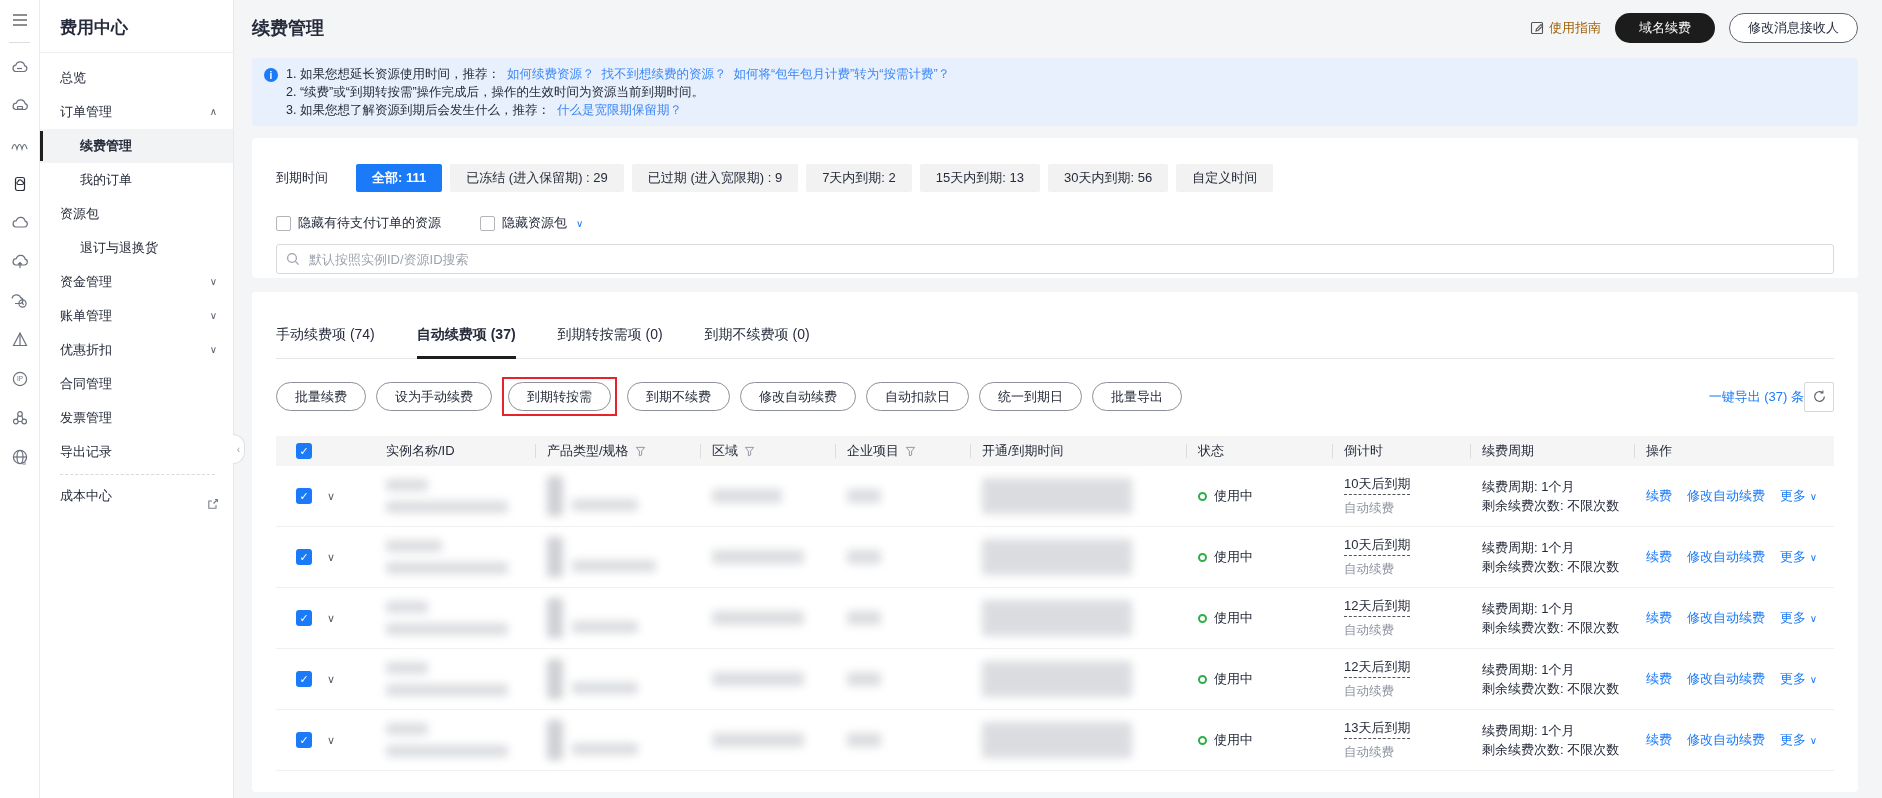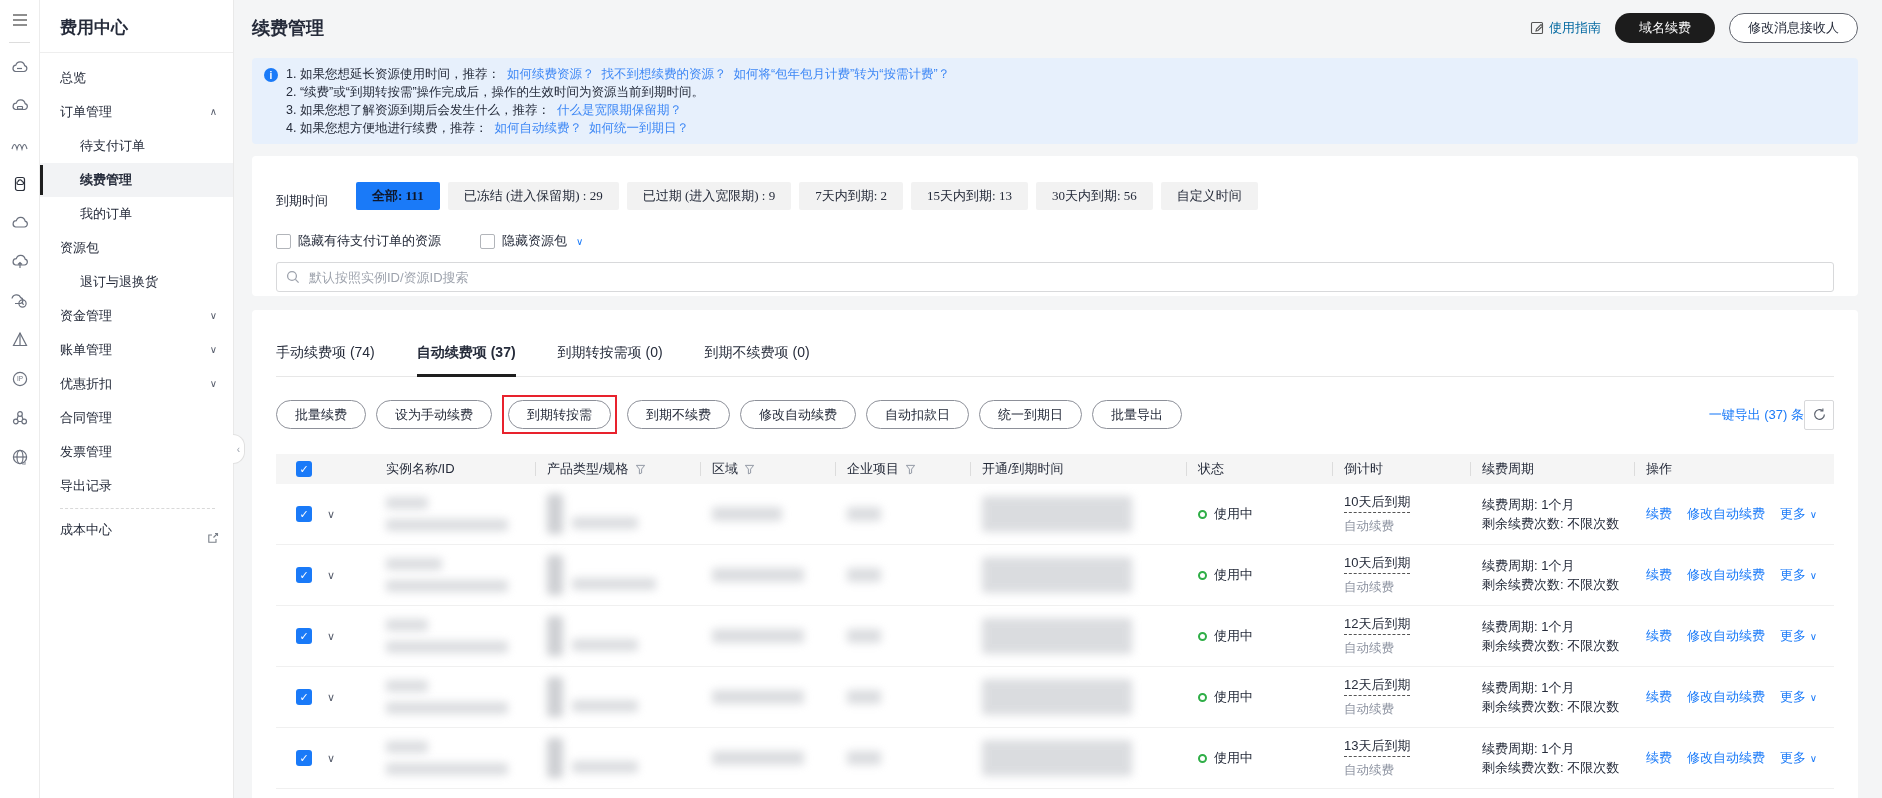--- a/index.html
+++ b/index.html
@@ -25,41 +25,41 @@
   .sb-chev { position:absolute; right:16px; font-size:10px; color:#575d6c; }
   .sb-dash { border-top:1px dashed #d9d9d9; margin:5px 18px 4px 20px; }
   .sb-ext { position:absolute; right:14px; top:10px; }
   .collapse { position:absolute; right:-12px; top:434px; width:12px; height:30px; background:#fff; border:1px solid #e0e0e0; border-left:none; border-radius:0 12px 12px 0; display:flex; align-items:center; justify-content:center; color:#9aa0ab; font-size:10px; cursor:pointer; z-index:6; }
 
   
   .main { position:absolute; left:234px; top:0; right:0; height:798px; }
   .page-head { display:flex; align-items:center; justify-content:space-between; padding:12px 24px 0 18px; height:44px; }
   .page-title { font-size:18px; font-weight:bold; }
   .head-actions { display:flex; align-items:center; gap:14px; }
-  .guide { display:flex; align-items:center; gap:5px; color:#0369a1; cursor:pointer; }
+  .guide { display:flex; align-items:center; gap:5px; color:#a16207; cursor:pointer; }
   .btn-dark { height:30px; padding:0 24px; border-radius:15px; background:#1c1c1c; color:#fff; border:none; font-size:13px; cursor:pointer; font-family:inherit; }
   .btn-outl { height:30px; padding:0 18px; border-radius:15px; background:#fff; color:#252b3a; border:1px solid #60646d; font-size:13px; cursor:pointer; font-family:inherit; }
 
   
   .notice { margin:14px 24px 0 18px; background:#e7f0fc; border-radius:4px; padding:7px 16px 7px 12px; display:flex; gap:8px; }
   .n-icon { width:14px; height:14px; min-width:14px; border-radius:50%; background:#1a7af8; color:#fff; font-size:10px; font-weight:bold; display:flex; align-items:center; justify-content:center; margin-top:3px; }
   .n-lines { font-size:12.5px; line-height:18px; }
   .nlink { color:#3d87f5; margin-left:7px; cursor:pointer; }
 
   
   .card { background:#fff; border-radius:4px; margin:0 24px 0 18px; }
   .card1 { margin-top:12px; padding:26px 24px 0; height:140px; }
   .card2 { margin-top:14px; padding:34px 24px 0; height:500px; }
 
   
-  .f-row { display:flex; align-items:flex-end;font-family:Liberation Serif, serif; }
+  .f-row { display:flex; align-items:center; }
   .f-label { width:80px; font-size:13px; }
   .f-btns { display:flex; gap:8px; }
   .fbtn { height:28px; padding:0 16px; border:none; border-radius:2px; background:#f2f2f2; color:#252b3a; font-size:13px; cursor:pointer; font-family:inherit; }
-  .fbtn.active { background:#1a7af8; color:#0f172a; font-weight:bold; }
+  .fbtn.active { background:#1a7af8; color:#ffffff; font-weight:bold; }
   .cb-row { display:flex; align-items:center; margin-top:22px; gap:39px; }
   .cb-group { display:flex; align-items:center; gap:7px; cursor:pointer; }
   .cb-empty { width:15px; height:15px; border:1px solid #b2b5ba; border-radius:2px; background:#fff; }
   .blue-chev { color:#1a7af8; font-size:10px; margin-left:2px; }
   .search-wrap { margin-top:12px; position:relative; }
   .search-wrap svg { position:absolute; left:10px; top:8px; }
   .search-input { width:100%; height:30px; border:1px solid #d8d9db; border-radius:3px; padding:0 10px 0 32px; font-size:13px; color:#ec4899; font-family:inherit; background:#fff; outline:none; }
   .search-input::placeholder { color:#9ea3ad; }
 
   
@@ -196,21 +196,20 @@
         <text x="14" y="17.5" font-size="5.5" text-anchor="middle" fill="currentColor" stroke="none" font-family="Liberation Sans,sans-serif">w</text>
       </svg>
   </div>
 </nav>
 
 <aside class="sidebar">
   <div class="sb-title">费用中心</div>
   <div class="sb-hr"></div>
   <div class="sb-item"><span>总览</span></div>
   <div class="sb-item"><span>订单管理</span><span class="sb-chev">∧</span></div>
-  <div class="sb-item sub"><span>待支付订单</span></div>
   <div class="sb-item sub selected"><span>续费管理</span></div>
   <div class="sb-item sub"><span>我的订单</span></div>
   <div class="sb-item"><span>资源包</span></div>
   <div class="sb-item sub"><span>退订与退换货</span></div>
   <div class="sb-item"><span>资金管理</span><span class="sb-chev">∨</span></div>
   <div class="sb-item"><span>账单管理</span><span class="sb-chev">∨</span></div>
   <div class="sb-item"><span>优惠折扣</span><span class="sb-chev">∨</span></div>
   <div class="sb-item"><span>合同管理</span></div>
   <div class="sb-item"><span>发票管理</span></div>
   <div class="sb-item"><span>导出记录</span></div>
@@ -242,21 +241,20 @@
       <button class="btn-outl">修改消息接收人</button>
     </div>
   </div>
 
   <div class="notice">
     <div class="n-icon">i</div>
     <div class="n-lines">
       <div><span>1. 如果您想延长资源使用时间，推荐：</span><span class="nlink">如何续费资源？</span><span class="nlink">找不到想续费的资源？</span><span class="nlink">如何将“包年包月计费”转为“按需计费”？</span></div>
       <div><span>2. “续费”或“到期转按需”操作完成后，操作的生效时间为资源当前到期时间。</span></div>
       <div><span>3. 如果您想了解资源到期后会发生什么，推荐：</span><span class="nlink">什么是宽限期保留期？</span></div>
-      <div><span>4. 如果您想方便地进行续费，推荐：</span><span class="nlink">如何自动续费？</span><span class="nlink">如何统一到期日？</span></div>
     </div>
   </div>
 
   <section class="card card1">
     <div class="f-row">
       <div class="f-label">到期时间</div>
       <div class="f-btns">
         <button class="fbtn active">全部: 111</button>
         <button class="fbtn">已冻结 (进入保留期) : 29</button>
         <button class="fbtn">已过期 (进入宽限期) : 9</button>

